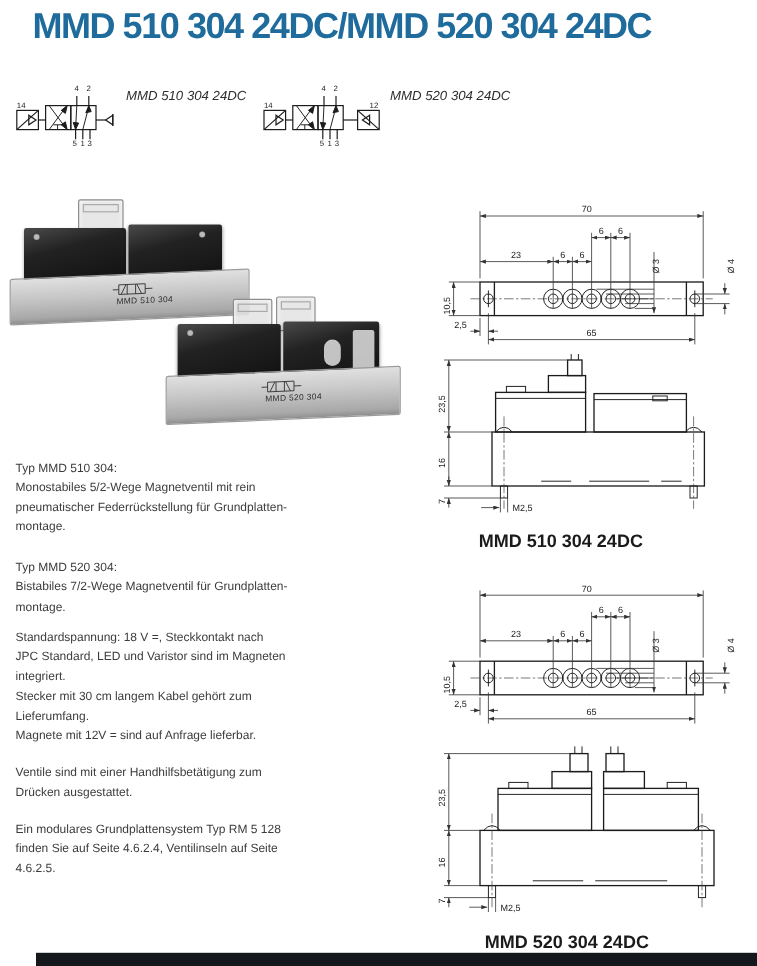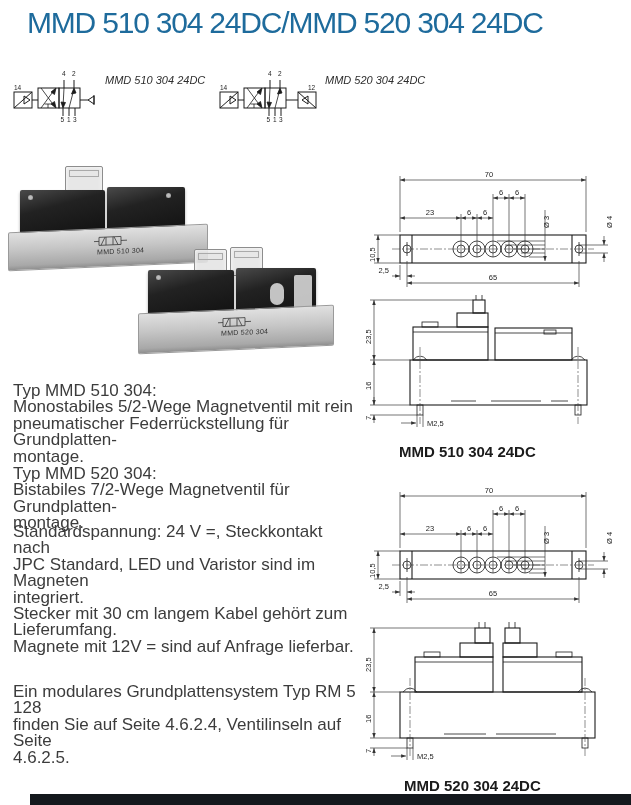--- a/index.html
+++ b/index.html
@@ -1,21 +1,21 @@
 <!DOCTYPE html>
 <html><head>
 <meta charset="utf-8">
 <style>
   html,body{margin:0;padding:0;background:#fff;}
   #page{position:relative;width:631px;height:805px;background:#ffffff;overflow:hidden;
         font-family:"Liberation Sans",sans-serif;color:#3d3d3d;}
   .abs{position:absolute;}
-  #title{left:27px;top:6px;font-size:30px;font-weight:400;letter-spacing:-1.2px;color:#1e6b9c;white-space:nowrap;}
+  #title{left:27px;top:6px;font-size:30px;font-weight:700;letter-spacing:-1.2px;color:#1e6b9c;white-space:nowrap;}
   .symlabel{font-size:11px;font-style:italic;color:#2e2e2e;white-space:nowrap;}
-  .para{left:13px;width:345px;font-size:17px;line-height:16.4px;color:#3c3c3c;white-space:pre-line;}
+  .para{left:13px;width:345px;font-size:10px;line-height:16.4px;color:#3c3c3c;white-space:pre-line;}
   .caption{font-size:15px;font-weight:700;color:#1b1b1b;white-space:nowrap;}
   #footer-bar{left:30px;top:794px;width:601px;height:11px;background:#14181d;}
   svg{position:absolute;overflow:visible;}
   .ln{fill:none;stroke:#1c1c1c;stroke-width:1.1;}
   .tn{fill:none;stroke:#1c1c1c;stroke-width:.8;}
   .dim{fill:none;stroke:#3a3a3a;stroke-width:.7;}
   .cl{fill:none;stroke:#444;stroke-width:.6;stroke-dasharray:8 2 2 2;}
   .dt{font-family:"Liberation Sans",sans-serif;font-size:7.5px;fill:#1d1d1d;}
   .pt{font-family:"Liberation Sans",sans-serif;font-size:6.5px;fill:#1d1d1d;}
   .sym .ln{stroke-width:1;}
@@ -162,26 +162,28 @@
     </div>
   </div>
 
   <div class="abs para" style="top:383px">Typ MMD 510 304:
 Monostabiles 5/2-Wege Magnetventil mit rein
 pneumatischer Federrückstellung für Grundplatten-
 montage.</div>
   <div class="abs para" style="top:466px">Typ MMD 520 304:
 Bistabiles 7/2-Wege Magnetventil für Grundplatten-
 montage.</div>
-  <div class="abs para" style="top:524px">Standardspannung: 24 V =, Steckkontakt nach
+  <div class="abs para" style="top:524px">Standardspannung: 18 V =, Steckkontakt nach
 JPC Standard, LED und Varistor sind im Magneten
 integriert.
 Stecker mit 30 cm langem Kabel gehört zum
 Lieferumfang.
 Magnete mit 12V = sind auf Anfrage lieferbar.</div>
+  <div class="abs para" style="top:637px">Ventile sind mit einer Handhilfsbetätigung zum
+Drücken ausgestattet.</div>
   <div class="abs para" style="top:684px">Ein modulares Grundplattensystem Typ RM 5 128
 finden Sie auf Seite 4.6.2.4, Ventilinseln auf Seite
 4.6.2.5.</div>
 
   <svg style="left:356px;top:166px" width="275" height="128" viewBox="0 0 275 128">
     <defs>
         <marker id="m1" markerWidth="8" markerHeight="6" refX="7" refY="2.5" orient="auto-start-reverse">
       <path d="M0,0L7,2.5L0,5z" fill="#333"></path>
         </marker>
       </defs>

